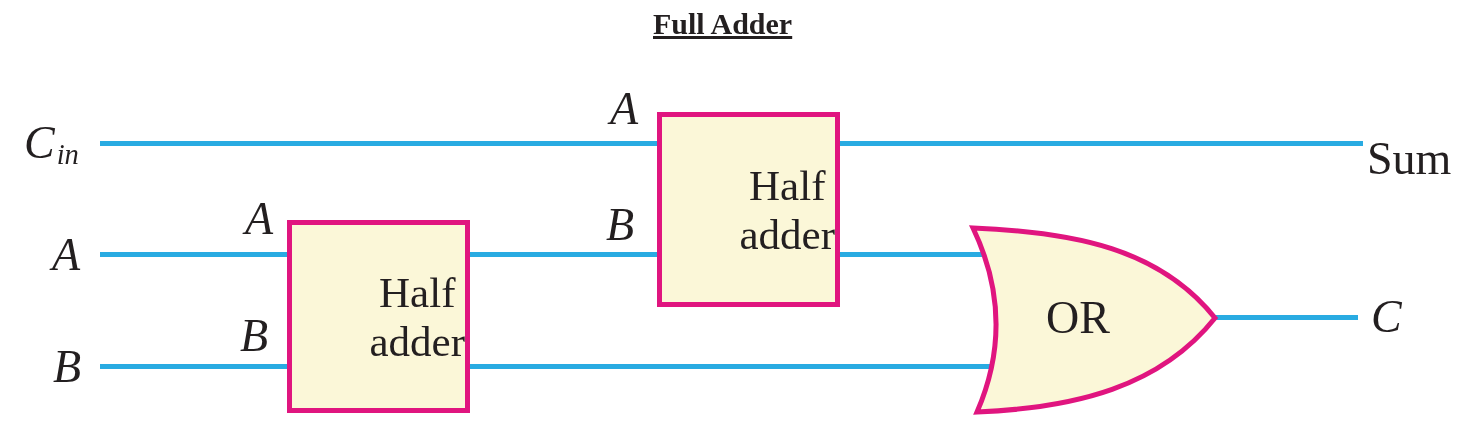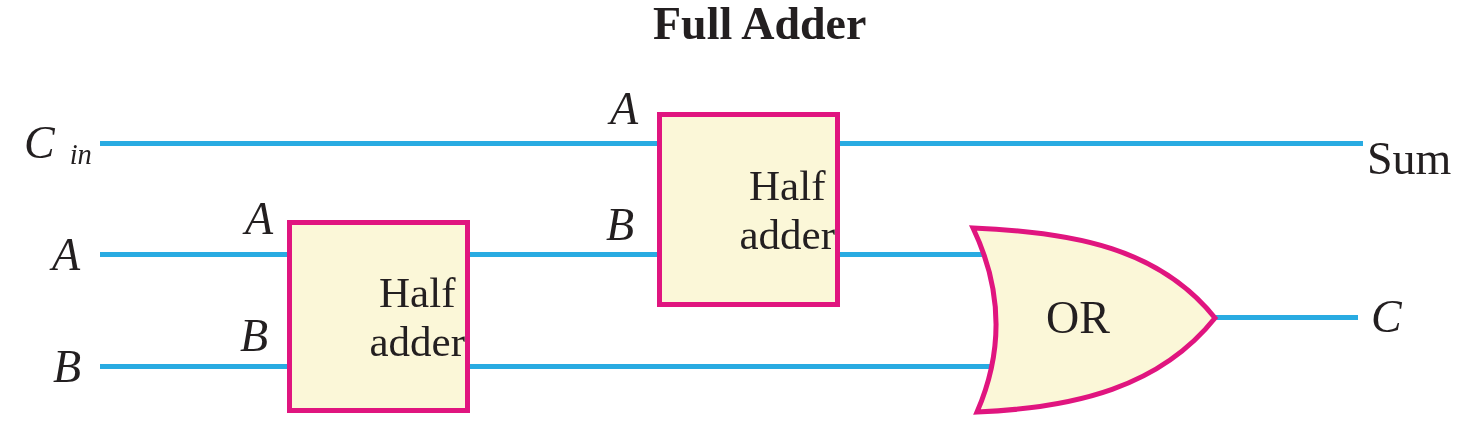--- a/index.html
+++ b/index.html
@@ -7,24 +7,25 @@
     position: relative;
     width: 1460px;
     height: 436px;
     background: var(--background, #fff);
     font-family: "Liberation Serif", "DejaVu Serif", serif;
     color: var(--text, #231F20);
     overflow: hidden;
   }
   .title {
     position: absolute;
-    font-size: 46px;
+    font-size: 30px;
     font-weight: bold;
     line-height: 46px;
     white-space: nowrap;
+    text-decoration: underline;
   }
   .wire {
     position: absolute;
     height: 5px;
     background: var(--wire, #29ABE2);
   }
   .box {
     position: absolute;
     box-sizing: border-box;
     border: 5px solid var(--border, #E0157F);
@@ -42,21 +43,21 @@
   .label {
     position: absolute;
     font-size: 46px;
     line-height: 46px;
     white-space: nowrap;
   }
   .italic { font-style: italic; }
   .sub {
     font-size: 0.62em;
     vertical-align: -0.22em;
-    margin-left: 15px;
+    margin-left: 2px;
   }
   .or-gate-svg { position: absolute; overflow: visible; }
   .or-gate-svg path {
     fill: var(--fill, #FBF7D8);
     stroke: var(--border, #E0157F);
     stroke-width: 5;
     stroke-linejoin: miter;
   }
 </style>
 </head>

